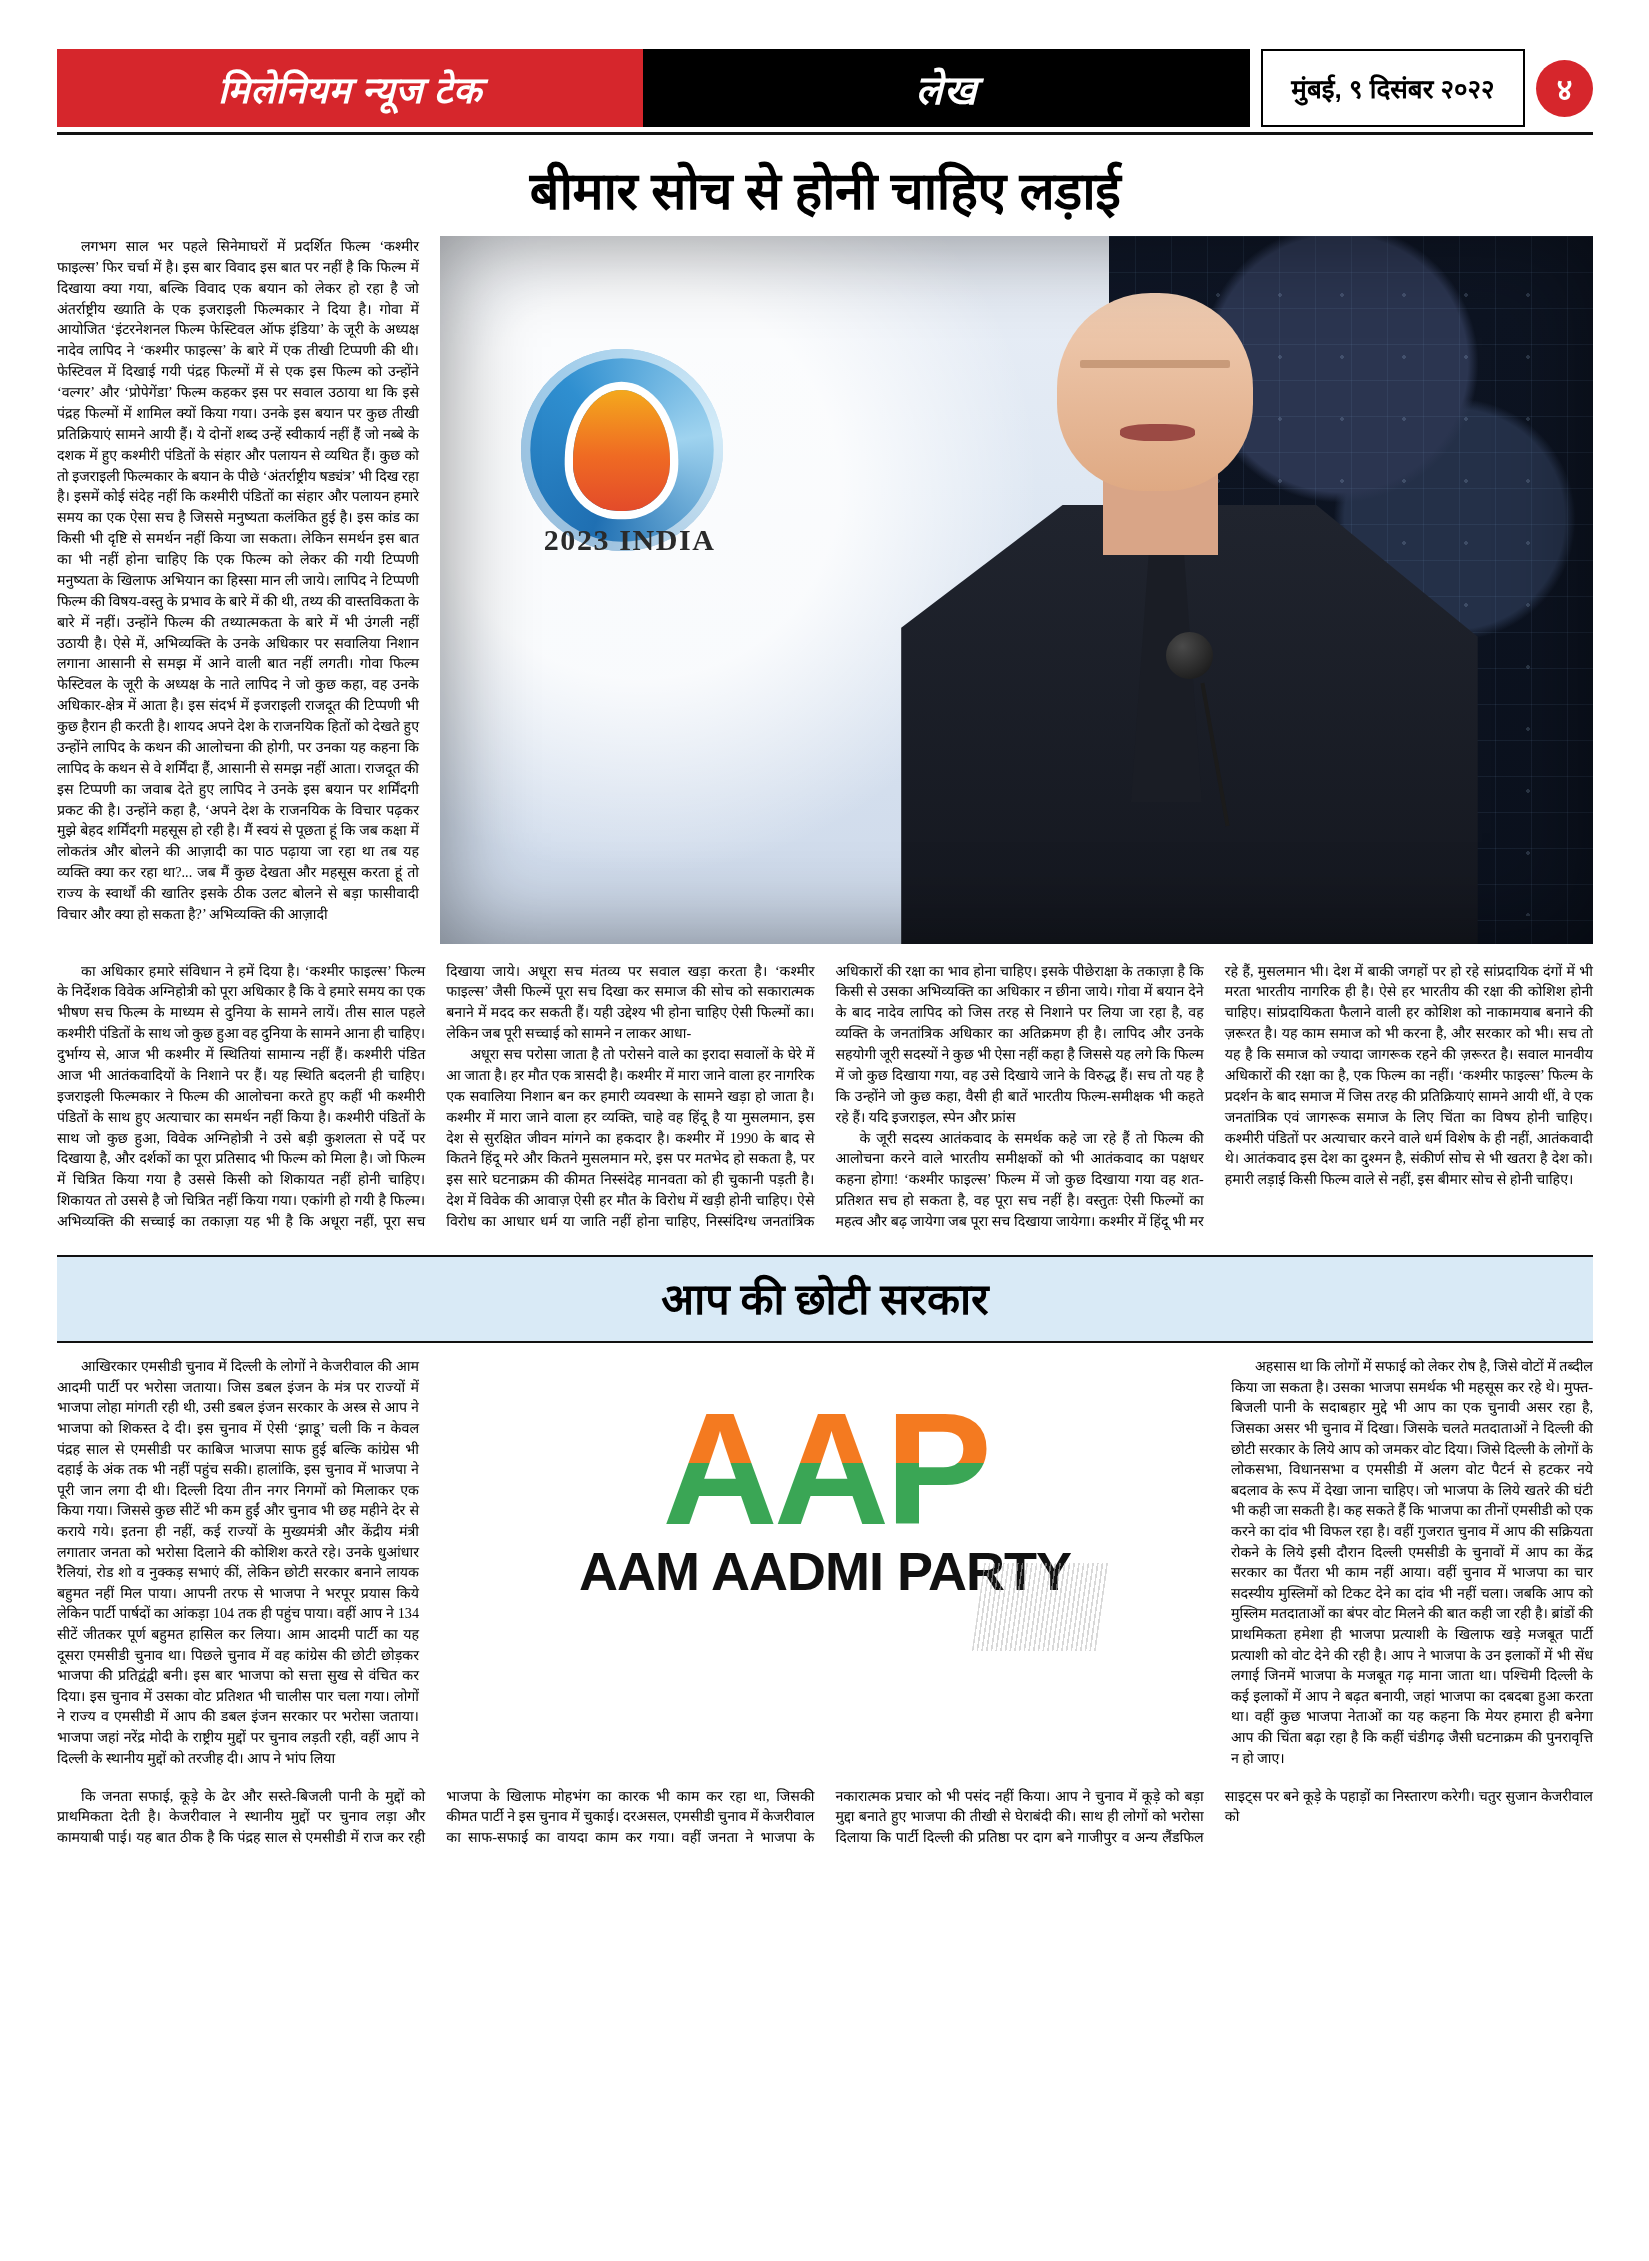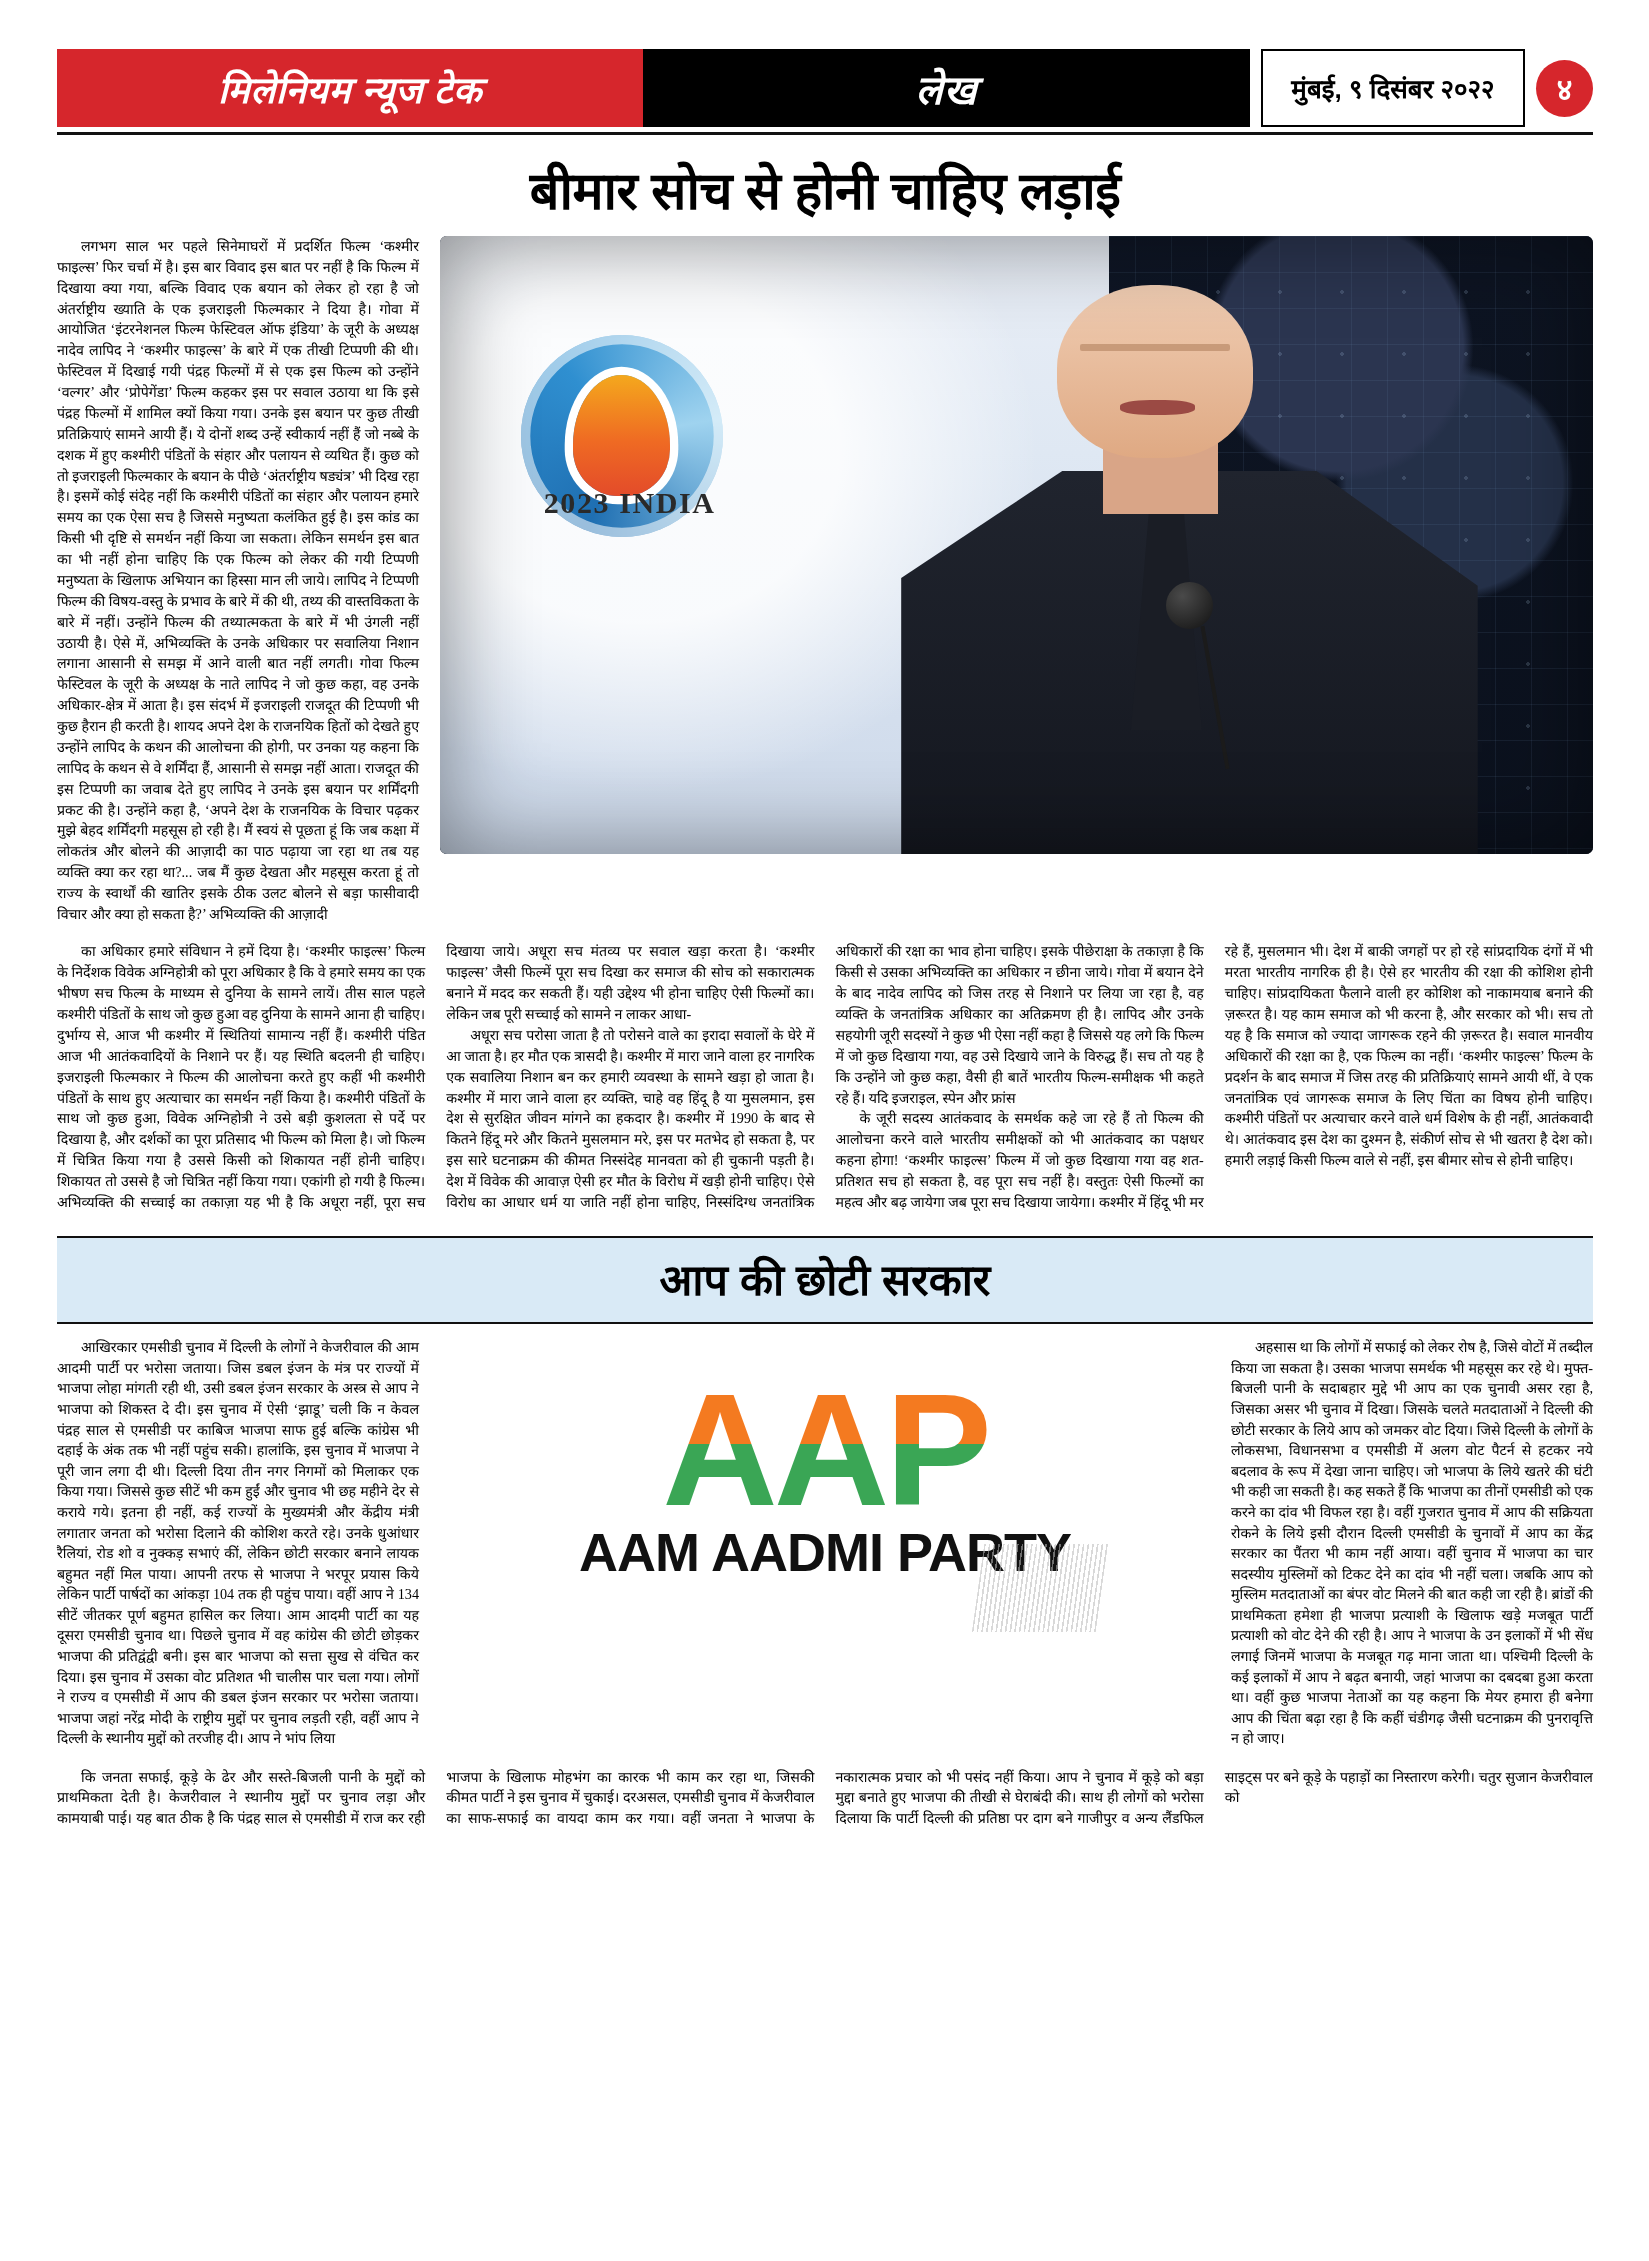--- a/index.html
+++ b/index.html
@@ -121,25 +121,24 @@
   .lead-col{
     width:362px;
     flex:0 0 362px;
     text-align:justify;
     font-size:14.2px;
     line-height:1.47;
   }
   .lead-col p{margin:0;text-indent:24px;}
   .photo{
     flex:1;
-    height:618px;
+    height:708px;
     position:relative;
     overflow:hidden;
     background:#0a1020;
-    border-radius:7px;
   }
 
   
   .ph-bg{position:absolute;inset:0;background:
      radial-gradient(circle at 78% 18%, #2b3550 0 12%, transparent 13%),
      radial-gradient(circle at 88% 40%, #243048 0 10%, transparent 11%),
      radial-gradient(circle at 70% 60%, #1d2740 0 9%, transparent 10%),
      linear-gradient(160deg,#121a2c 0%, #0d1422 40%, #0b111d 100%);}
   .ph-grid{position:absolute;right:0;top:0;width:46%;height:100%;
      background-image:
@@ -194,21 +193,21 @@
   }
   .banner2{
     margin:0 57px;
     background:#d9eaf6;
     border-bottom:2.1px solid #111;
     text-align:center;
     padding:11.4px 0 13.5px 0;
   }
   .banner2 h2{
     margin:0;
-    font-family:Liberation Sans, sans-serif;
+    font-family:Liberation Serif, serif;
     font-weight:bold;
     font-size:43px;
     letter-spacing:0px;
   }
   .a2{
     margin:13.5px 57px 0 57px;
     display:flex;
     gap:21px;
     align-items:flex-start;
   }

